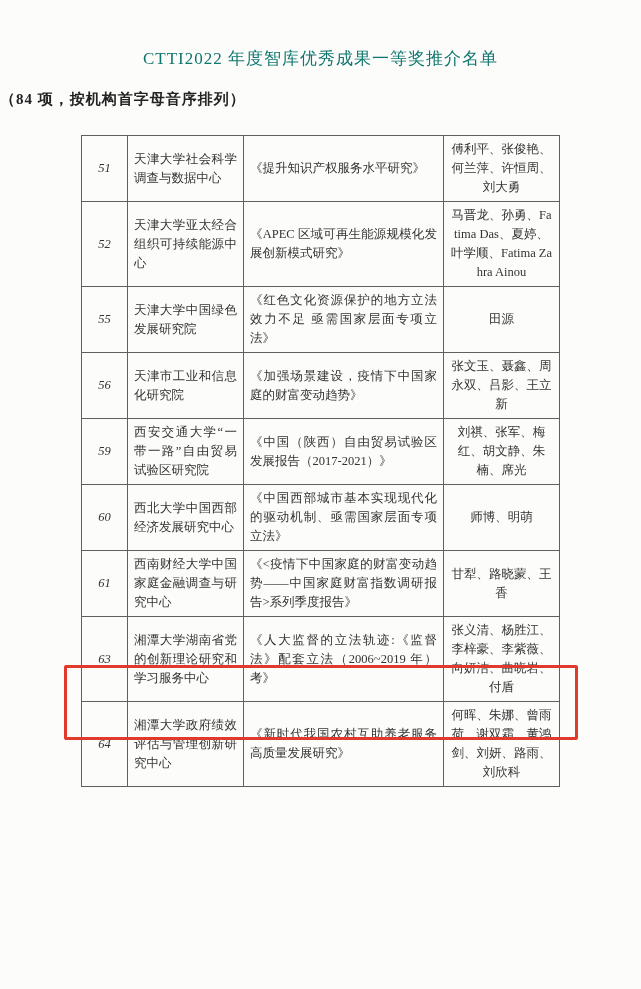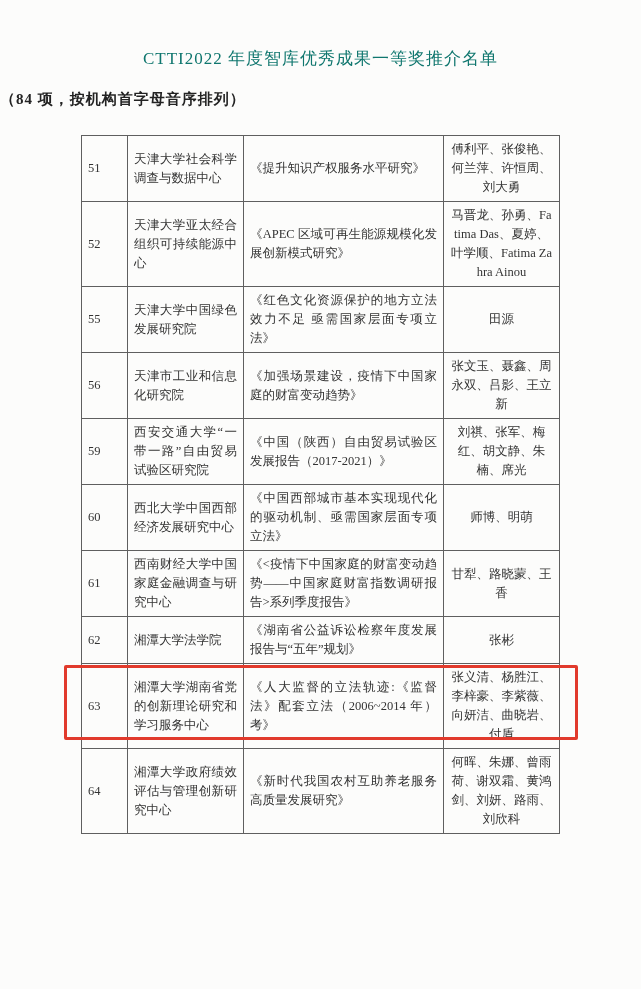--- a/index.html
+++ b/index.html
@@ -41,21 +41,21 @@
     font-size: 12.5px;
   }
   table.awards td {
     border: 1px solid #5f5f5f;
     padding: 4px 6px;
     line-height: 19px;
     vertical-align: middle;
     word-break: break-all;
     color: #333;
   }
-  td.c-no { text-align: left; }
+  td.c-no { text-align: center; font-style: italic; }
   td.c-inst, td.c-title { text-align: justify; }
   td.c-auth { text-align: center; }
   .highlight-box {
     position: absolute;
     border: 3px solid #e13a2c;
     border-radius: 2px;
     pointer-events: none;
     box-sizing: border-box;
   }
 </style>
@@ -110,29 +110,23 @@
           <td class="c-title">《中国西部城市基本实现现代化的驱动机制、亟需国家层面专项立法》</td>
           <td class="c-auth">师博、明萌</td>
         </tr>
         <tr>
           <td class="c-no">61</td>
           <td class="c-inst">西南财经大学中国家庭金融调查与研究中心</td>
           <td class="c-title">《&lt;疫情下中国家庭的财富变动趋势——中国家庭财富指数调研报告&gt;系列季度报告》</td>
           <td class="c-auth">甘犁、路晓蒙、王香</td>
         </tr>
         <tr>
-          <td class="c-no">62</td>
-          <td class="c-inst">湘潭大学法学院</td>
-          <td class="c-title">《湖南省公益诉讼检察年度发展报告与“五年”规划》</td>
-          <td class="c-auth">张彬</td>
-        </tr>
-        <tr>
           <td class="c-no">63</td>
           <td class="c-inst">湘潭大学湖南省党的创新理论研究和学习服务中心</td>
-          <td class="c-title">《人大监督的立法轨迹:《监督法》配套立法（2006~2014 年）考》</td>
+          <td class="c-title">《人大监督的立法轨迹:《监督法》配套立法（2006~2019 年）考》</td>
           <td class="c-auth">张义清、杨胜江、李梓豪、李紫薇、向妍洁、曲晓岩、付盾</td>
         </tr>
         <tr>
           <td class="c-no">64</td>
           <td class="c-inst">湘潭大学政府绩效评估与管理创新研究中心</td>
           <td class="c-title">《新时代我国农村互助养老服务高质量发展研究》</td>
           <td class="c-auth">何晖、朱娜、曾雨荷、谢双霜、黄鸿剑、刘妍、路雨、刘欣科</td>
         </tr>
       </tbody>
   </table>

